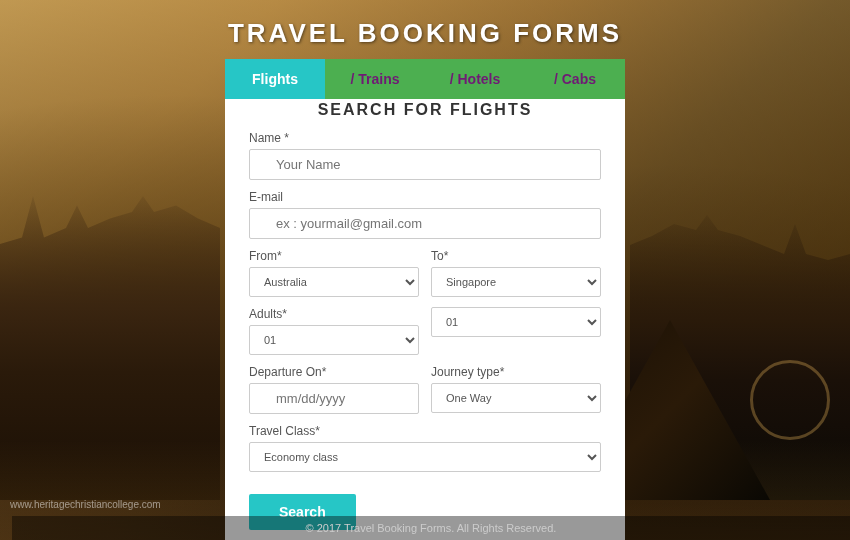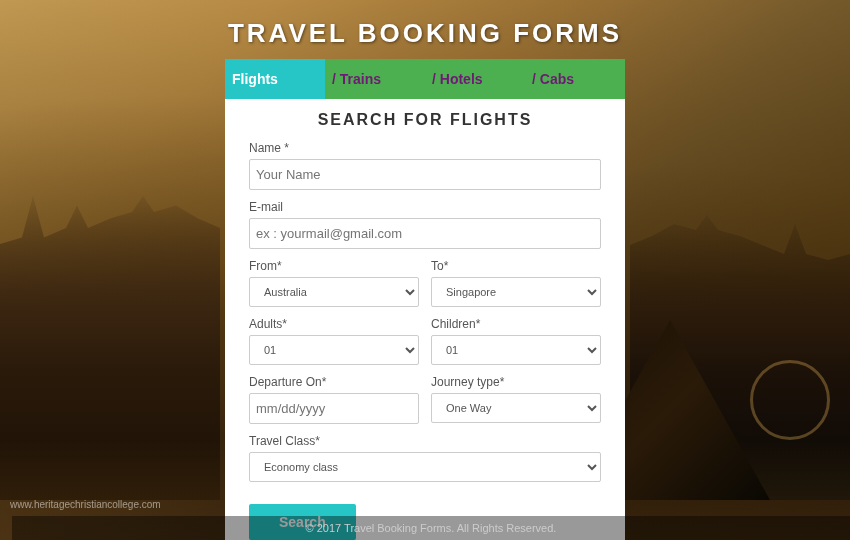--- a/index.html
+++ b/index.html
@@ -118,21 +118,21 @@
     }
 
     .tabs {
       display: flex;
       width: 100%;
     }
 
     .tab {
       flex: 1;
       padding: 12px 7px;
-      text-align: left;
+      text-align: center;
       font-size: 14px;
       font-weight: bold;
       cursor: pointer;
       border: none;
       outline: none;
     }
 
     .tab-active {
       background: #26c6c6;
       color: #ffffff;
@@ -142,41 +142,41 @@
       background: #4caf50;
       color: #701a75;
     }
 
     .form-title {
       text-align: center;
       font-size: 16px;
       font-weight: bold;
       letter-spacing: 2px;
       color: #333;
-      padding: 12px 0 12px;
+      padding: 2px 0 12px;
     }
 
     .form-body {
       padding: 0 24px;
     }
 
     .form-group {
       margin-bottom: 10px;
     }
 
     .form-label {
       font-size: 12px;
       color: #555;
       margin-bottom: 4px;
       display: block;
     }
 
     .form-input {
       width: 100%;
-      padding: 7px 6px;
+      padding: 7px 26px;
       border: 1px solid #ccc;
       border-radius: 2px;
       font-size: 13px;
       color: #999;
       outline: none;
     }
 
     .form-row {
       display: flex;
       gap: 12px;
@@ -299,21 +299,20 @@
       <div class="form-col">
         <label class="form-label">Adults*</label>
         <select class="form-select">
           <option>01</option>
           <option>02</option>
           <option>03</option>
           <option>04</option>
         </select>
       </div>
       <div class="form-col">
-        <label class="form-label">Children*</label>
         <select class="form-select">
           <option>01</option>
           <option>02</option>
           <option>03</option>
           <option>04</option>
         </select>
       </div>
     </div>
 
     

